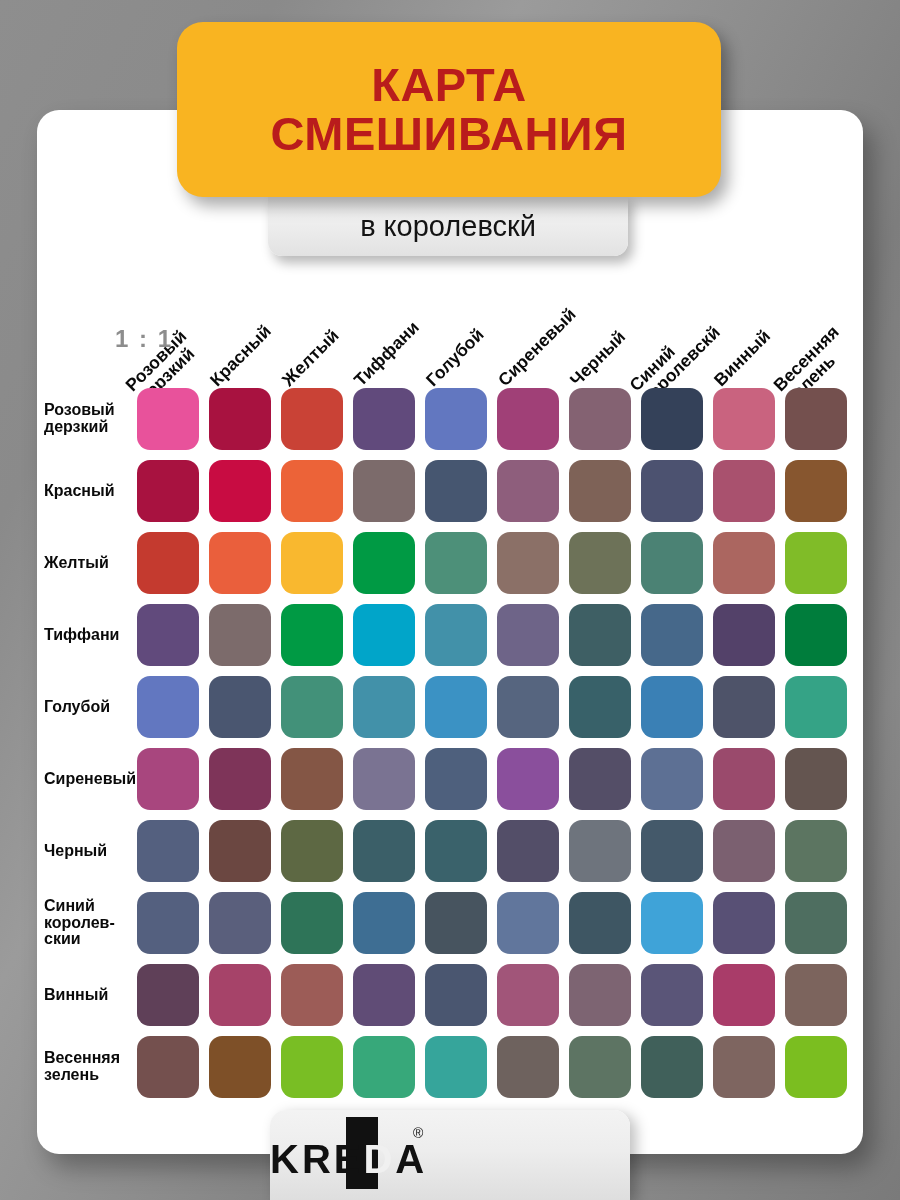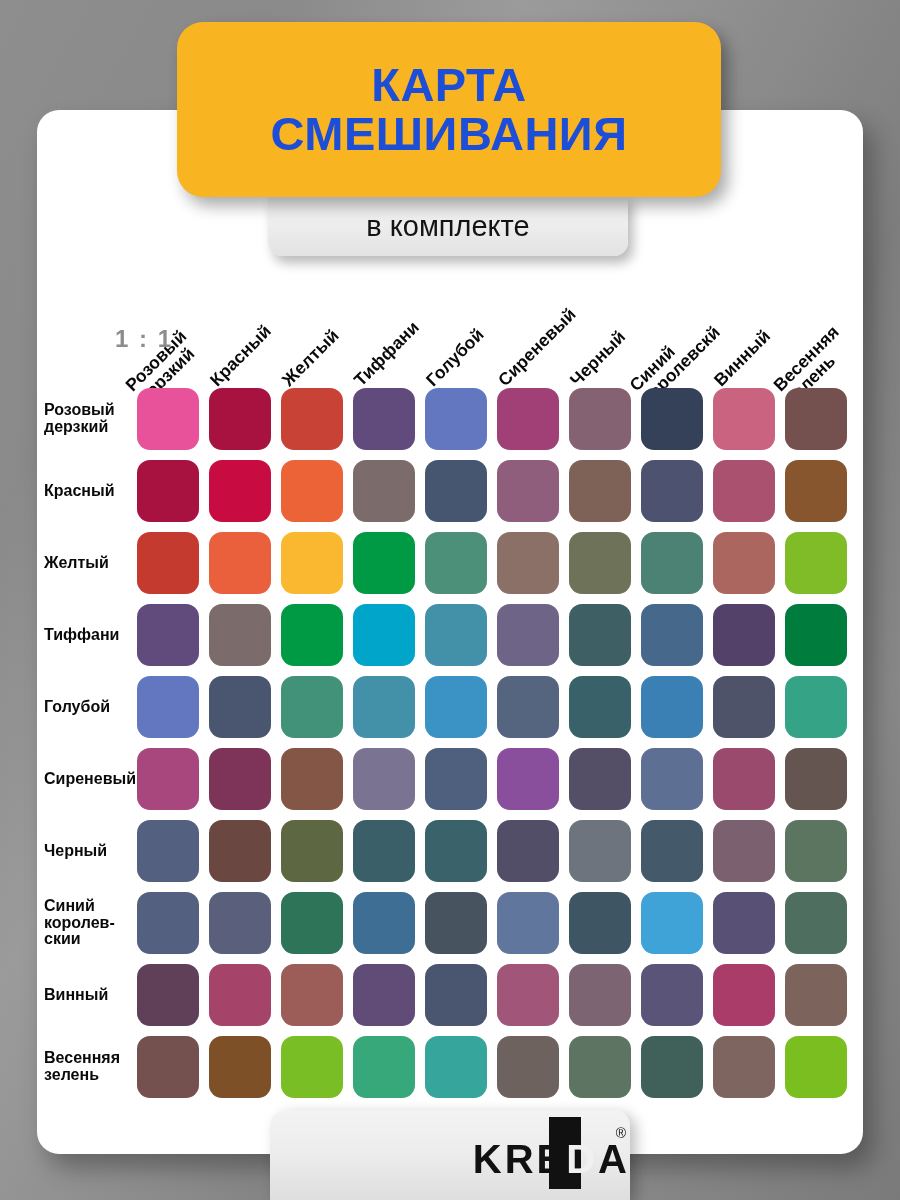--- a/index.html
+++ b/index.html
@@ -51,21 +51,21 @@
     height: 175px;
     background: #F9B421;
     border-radius: 26px;
     box-shadow: 7px 9px 16px rgba(0,0,0,0.33);
     display: flex;
     align-items: center;
     justify-content: center;
     z-index: 6;
   }
   #title-text {
-    color: #1d4ed8;
+    color: #b91c1c;
     font-size: 47px;
     font-weight: bold;
     line-height: 1.04;
     letter-spacing: 0.5px;
     text-align: center;
     white-space: pre-line;
   }
 
   
   #sub-badge {
@@ -160,21 +160,21 @@
     z-index: 5;
   }
   #logo-wrap {
     position: absolute;
     left: 0;
     right: 0;
     top: 24px;
     height: 50px;
     display: flex;
     align-items: center;
-    justify-content: flex-end;
+    justify-content: flex-start;
   }
   #logo-inner {
     position: relative;
     display: inline-block;
   }
   #logo-bar {
     position: absolute;
     left: 76px;
     top: -20px;
     width: 32px;
@@ -208,21 +208,21 @@
 <div id="page">
 
   <div id="card"></div>
 
   <div id="title-badge">
     <div id="title-text">КАРТА
 СМЕШИВАНИЯ</div>
   </div>
 
   <div id="sub-badge">
-    <div id="sub-text">в комплекте</div>
+    <div id="sub-text">в королевскй</div>
   </div>
 
   <div id="matrix">
     <div id="ratio">1 : 1</div>
     <div id="col-heads">
         <div class="col-head" style="left: 111px; top: 262px;">Розовый
 дерзкий</div>
         <div class="col-head" style="left: 183px; top: 262px;">Красный</div>
         <div class="col-head" style="left: 255px; top: 262px;">Желтый</div>
         <div class="col-head" style="left: 327px; top: 262px;">Тиффани</div>

